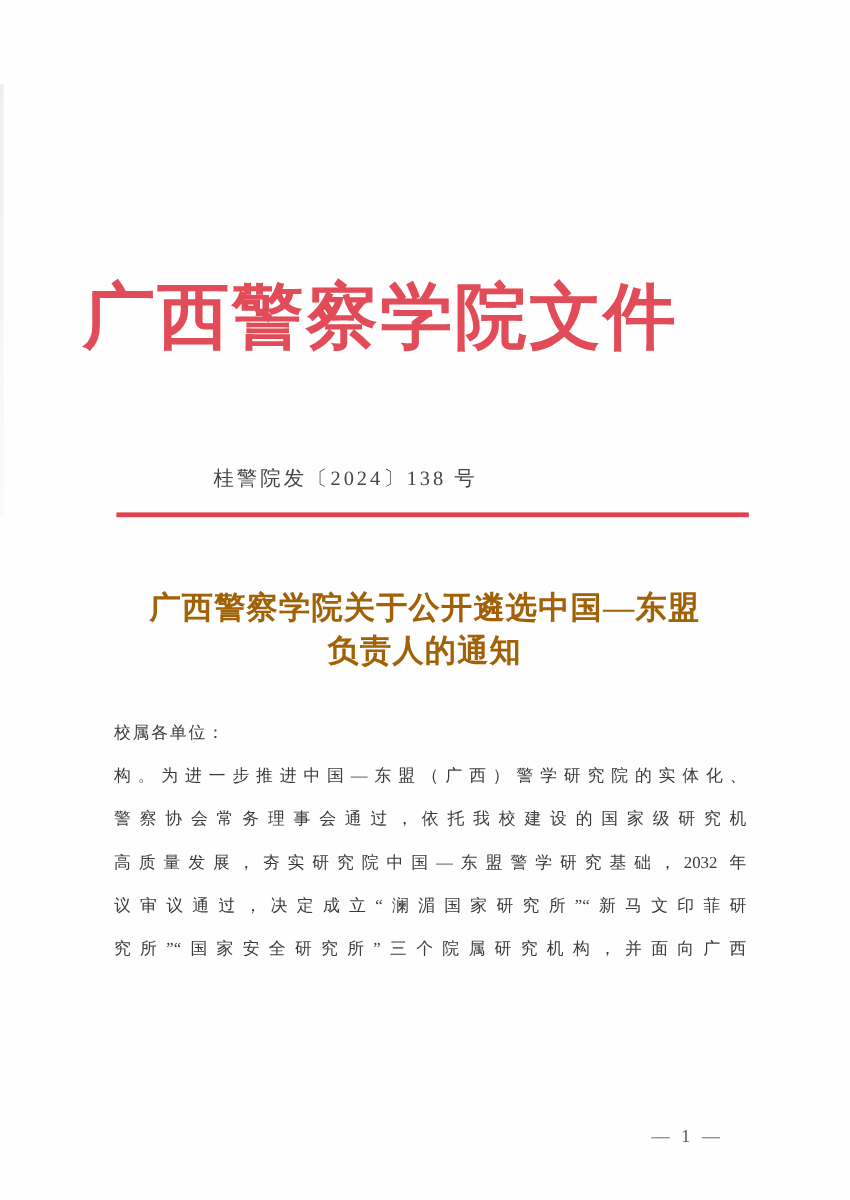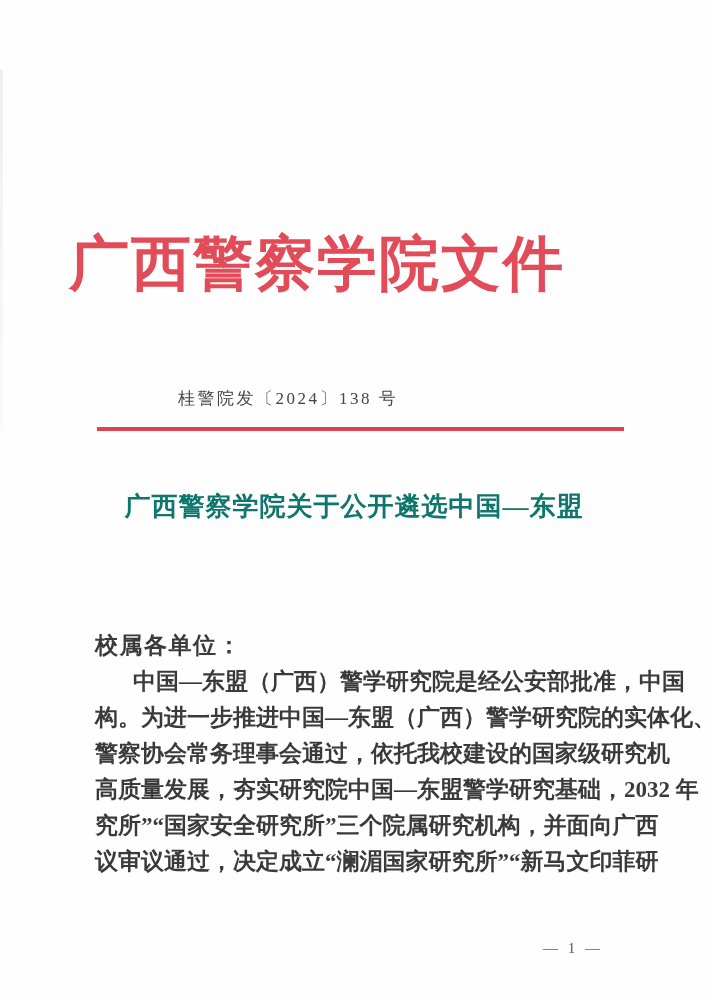--- a/index.html
+++ b/index.html
@@ -50,31 +50,30 @@
     width: 527px; height: 4px;
     background: #e0424f;
   }
   .notice-title {
     position: absolute;
     top: 489px; left: 54px;
     width: 600px;
     text-align: center;
     font-size: 26px;
     font-weight: bold;
-    color: #0f766e;
+    color: #a16207;
     letter-spacing: 1px;
     line-height: 36px;
   }
   .body-block {
     position: absolute;
-    top: 628px; left: 95px;
+    top: 594px; left: 95px;
     width: 527px;
-    font-size: 23px;
+    font-size: 14px;
     color: #3a3a3a;
-    font-weight: bold;
   }
   .body-line {
     line-height: 36px;
     text-align: justify;
     text-align-last: justify;
     word-break: keep-all;
     white-space: nowrap;
   }
   .body-line.salutation {
     text-align: left;
@@ -103,27 +102,27 @@
   <div class="scan-edge"></div>
 
   <div class="org-title">广西警察学院文件</div>
 
   <div class="doc-number">桂警院发〔2024〕138 号</div>
 
   <div class="red-line"></div>
 
   <div class="notice-title">
     <div>广西警察学院关于公开遴选中国—东盟</div>
+    <div>负责人的通知</div>
   </div>
 
   <div class="body-block">
     <div class="body-line salutation">校属各单位：</div>
-    <div class="body-line indent">中国—东盟（广西）警学研究院是经公安部批准，中国</div>
     <div class="body-line">构。为进一步推进中国—东盟（广西）警学研究院的实体化、</div>
     <div class="body-line">警察协会常务理事会通过，依托我校建设的国家级研究机</div>
     <div class="body-line">高质量发展，夯实研究院中国—东盟警学研究基础，2032 年</div>
+    <div class="body-line">议审议通过，决定成立“澜湄国家研究所”“新马文印菲研</div>
     <div class="body-line">究所”“国家安全研究所”三个院属研究机构，并面向广西</div>
-    <div class="body-line">议审议通过，决定成立“澜湄国家研究所”“新马文印菲研</div>
   </div>
 
   <div class="page-number">— 1 —</div>
 
 </div>
 
 </body></html>

